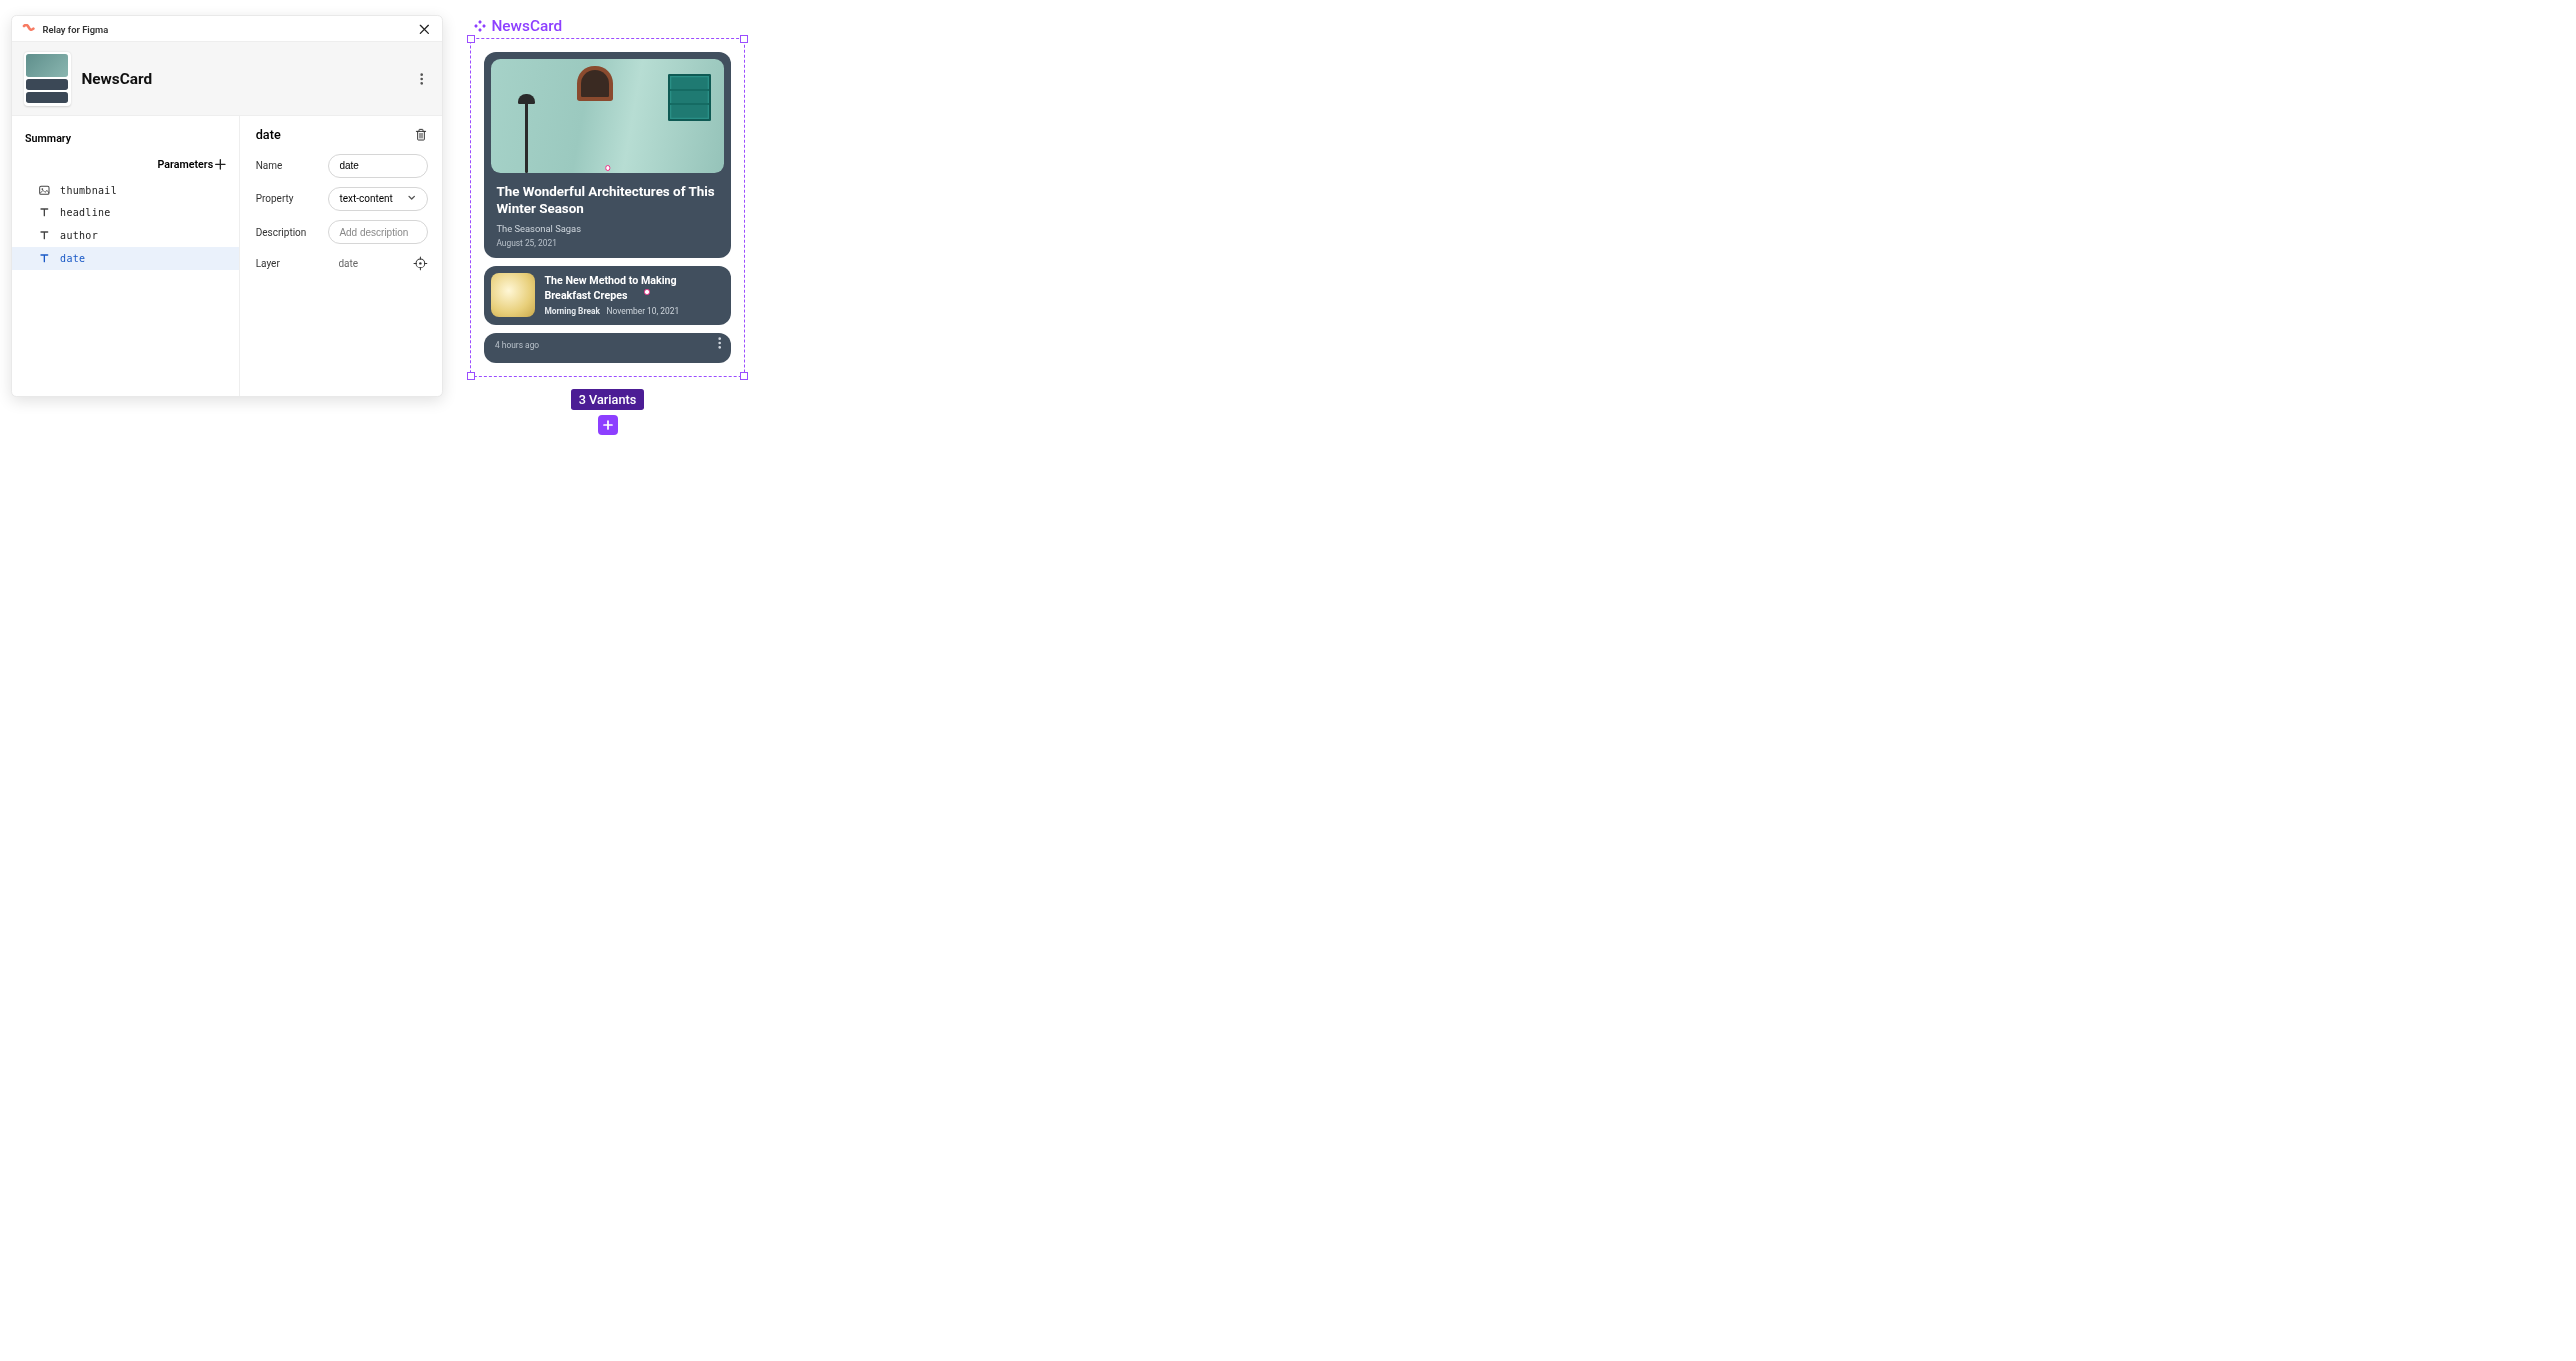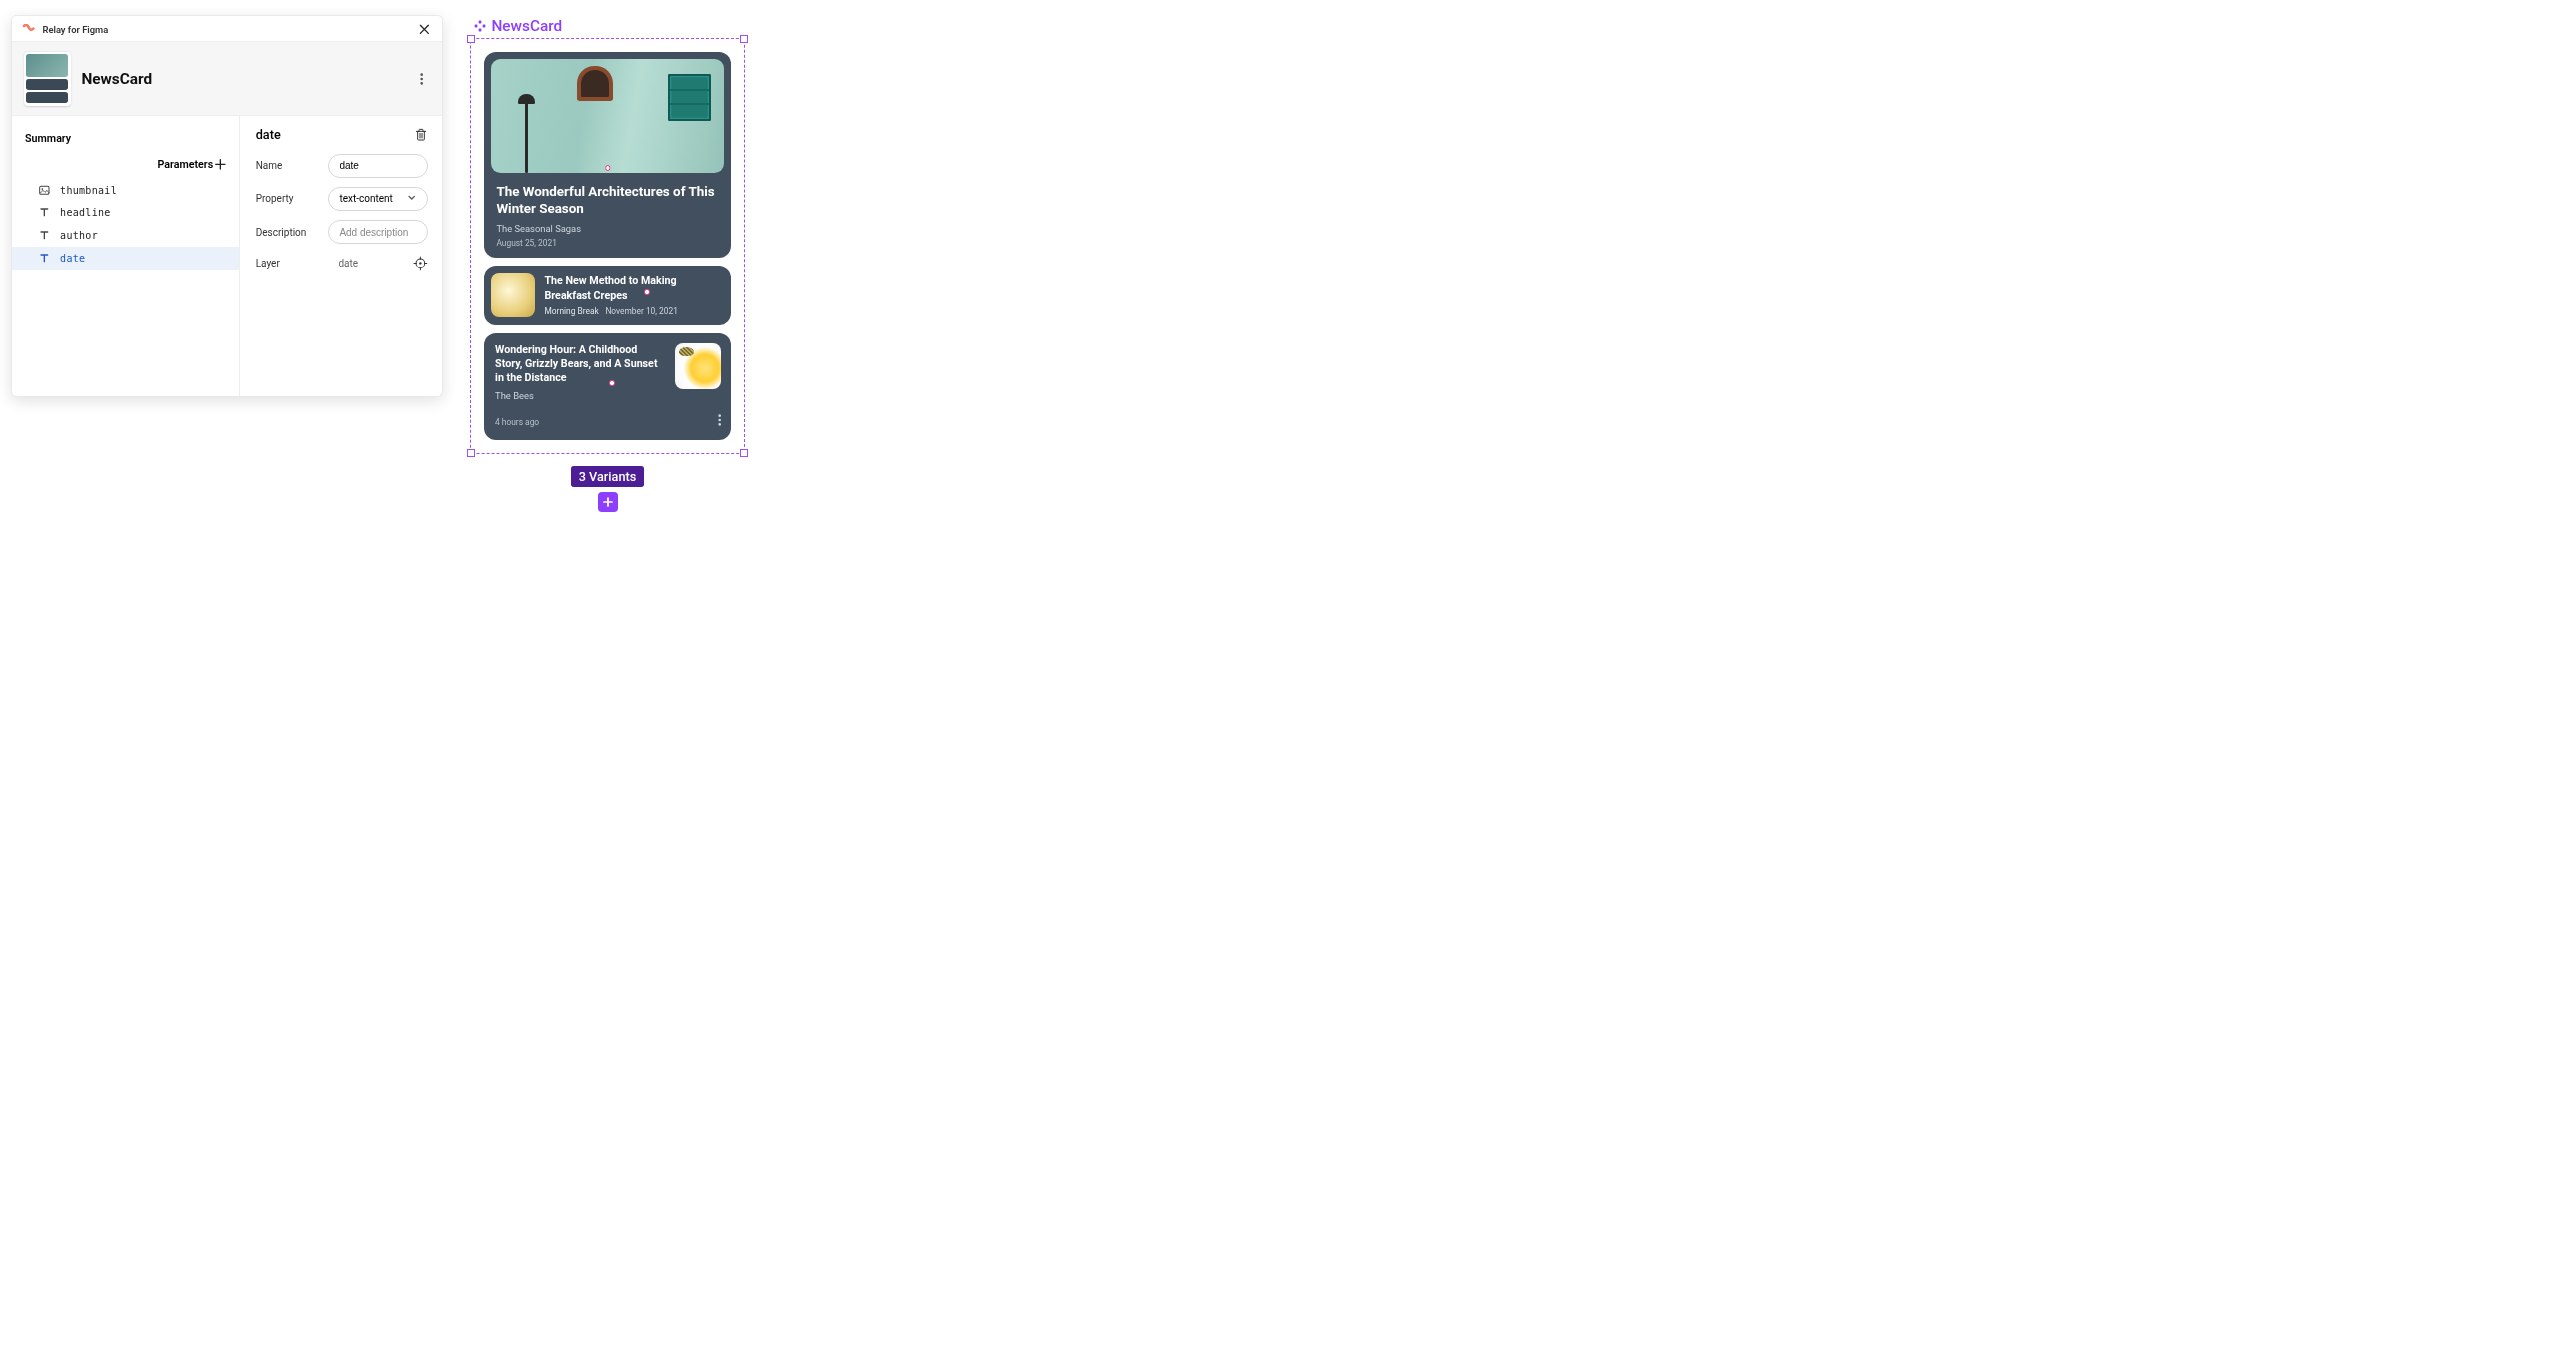--- a/index.html
+++ b/index.html
@@ -373,21 +373,21 @@
     font-weight: 700;
     line-height: 1.35;
     margin-bottom: 2.7px;
   }
   .meta-inline {
     font-size: 8.4px;
     color: #cfd6dd;
     display: flex;
     gap: 6.7px;
   }
-  .meta-inline .auth { font-weight: 400; color: #e2e7ec; }
+  .meta-inline .auth { font-weight: 700; color: #e2e7ec; }
 
   
   .card3-top {
     display: flex;
     gap: 9.4px;
     padding: 9.4px 9.4px 5.4px 10.7px;
   }
   .card3-text { flex: 1; }
   .thumb-sm2 {
     width: 46px; height: 46px;
@@ -616,27 +616,20 @@
           <div class="meta-inline">
             <span class="auth">Morning Break</span>
             <span>November 10, 2021</span>
           </div>
         </div>
       </div>
       <div class="card-dot" style="top:23px; left:160px;"></div>
     </div>
 
     <div class="card">
-      <div class="card3-top">
-        <div class="card3-text">
-          <div class="headline-md">Wondering Hour: A Childhood Story, Grizzly Bears, and A Sunset in the Distance</div>
-          <div class="author" style="margin-top:4px;">The Bees</div>
-        </div>
-        <div class="thumb-sm2"></div>
-      </div>
       <div class="card-dot" style="top:47px; left:125px;"></div>
       <div class="card3-bottom">
         <span class="date">4 hours ago</span>
         <span>
           <svg width="3.4" height="12" viewBox="0 0 5 18">
               <circle cx="2.5" cy="2.5" r="2" fill="#cfd6dd"></circle>
               <circle cx="2.5" cy="9" r="2" fill="#cfd6dd"></circle>
               <circle cx="2.5" cy="15.5" r="2" fill="#cfd6dd"></circle>
             </svg>
         </span>

